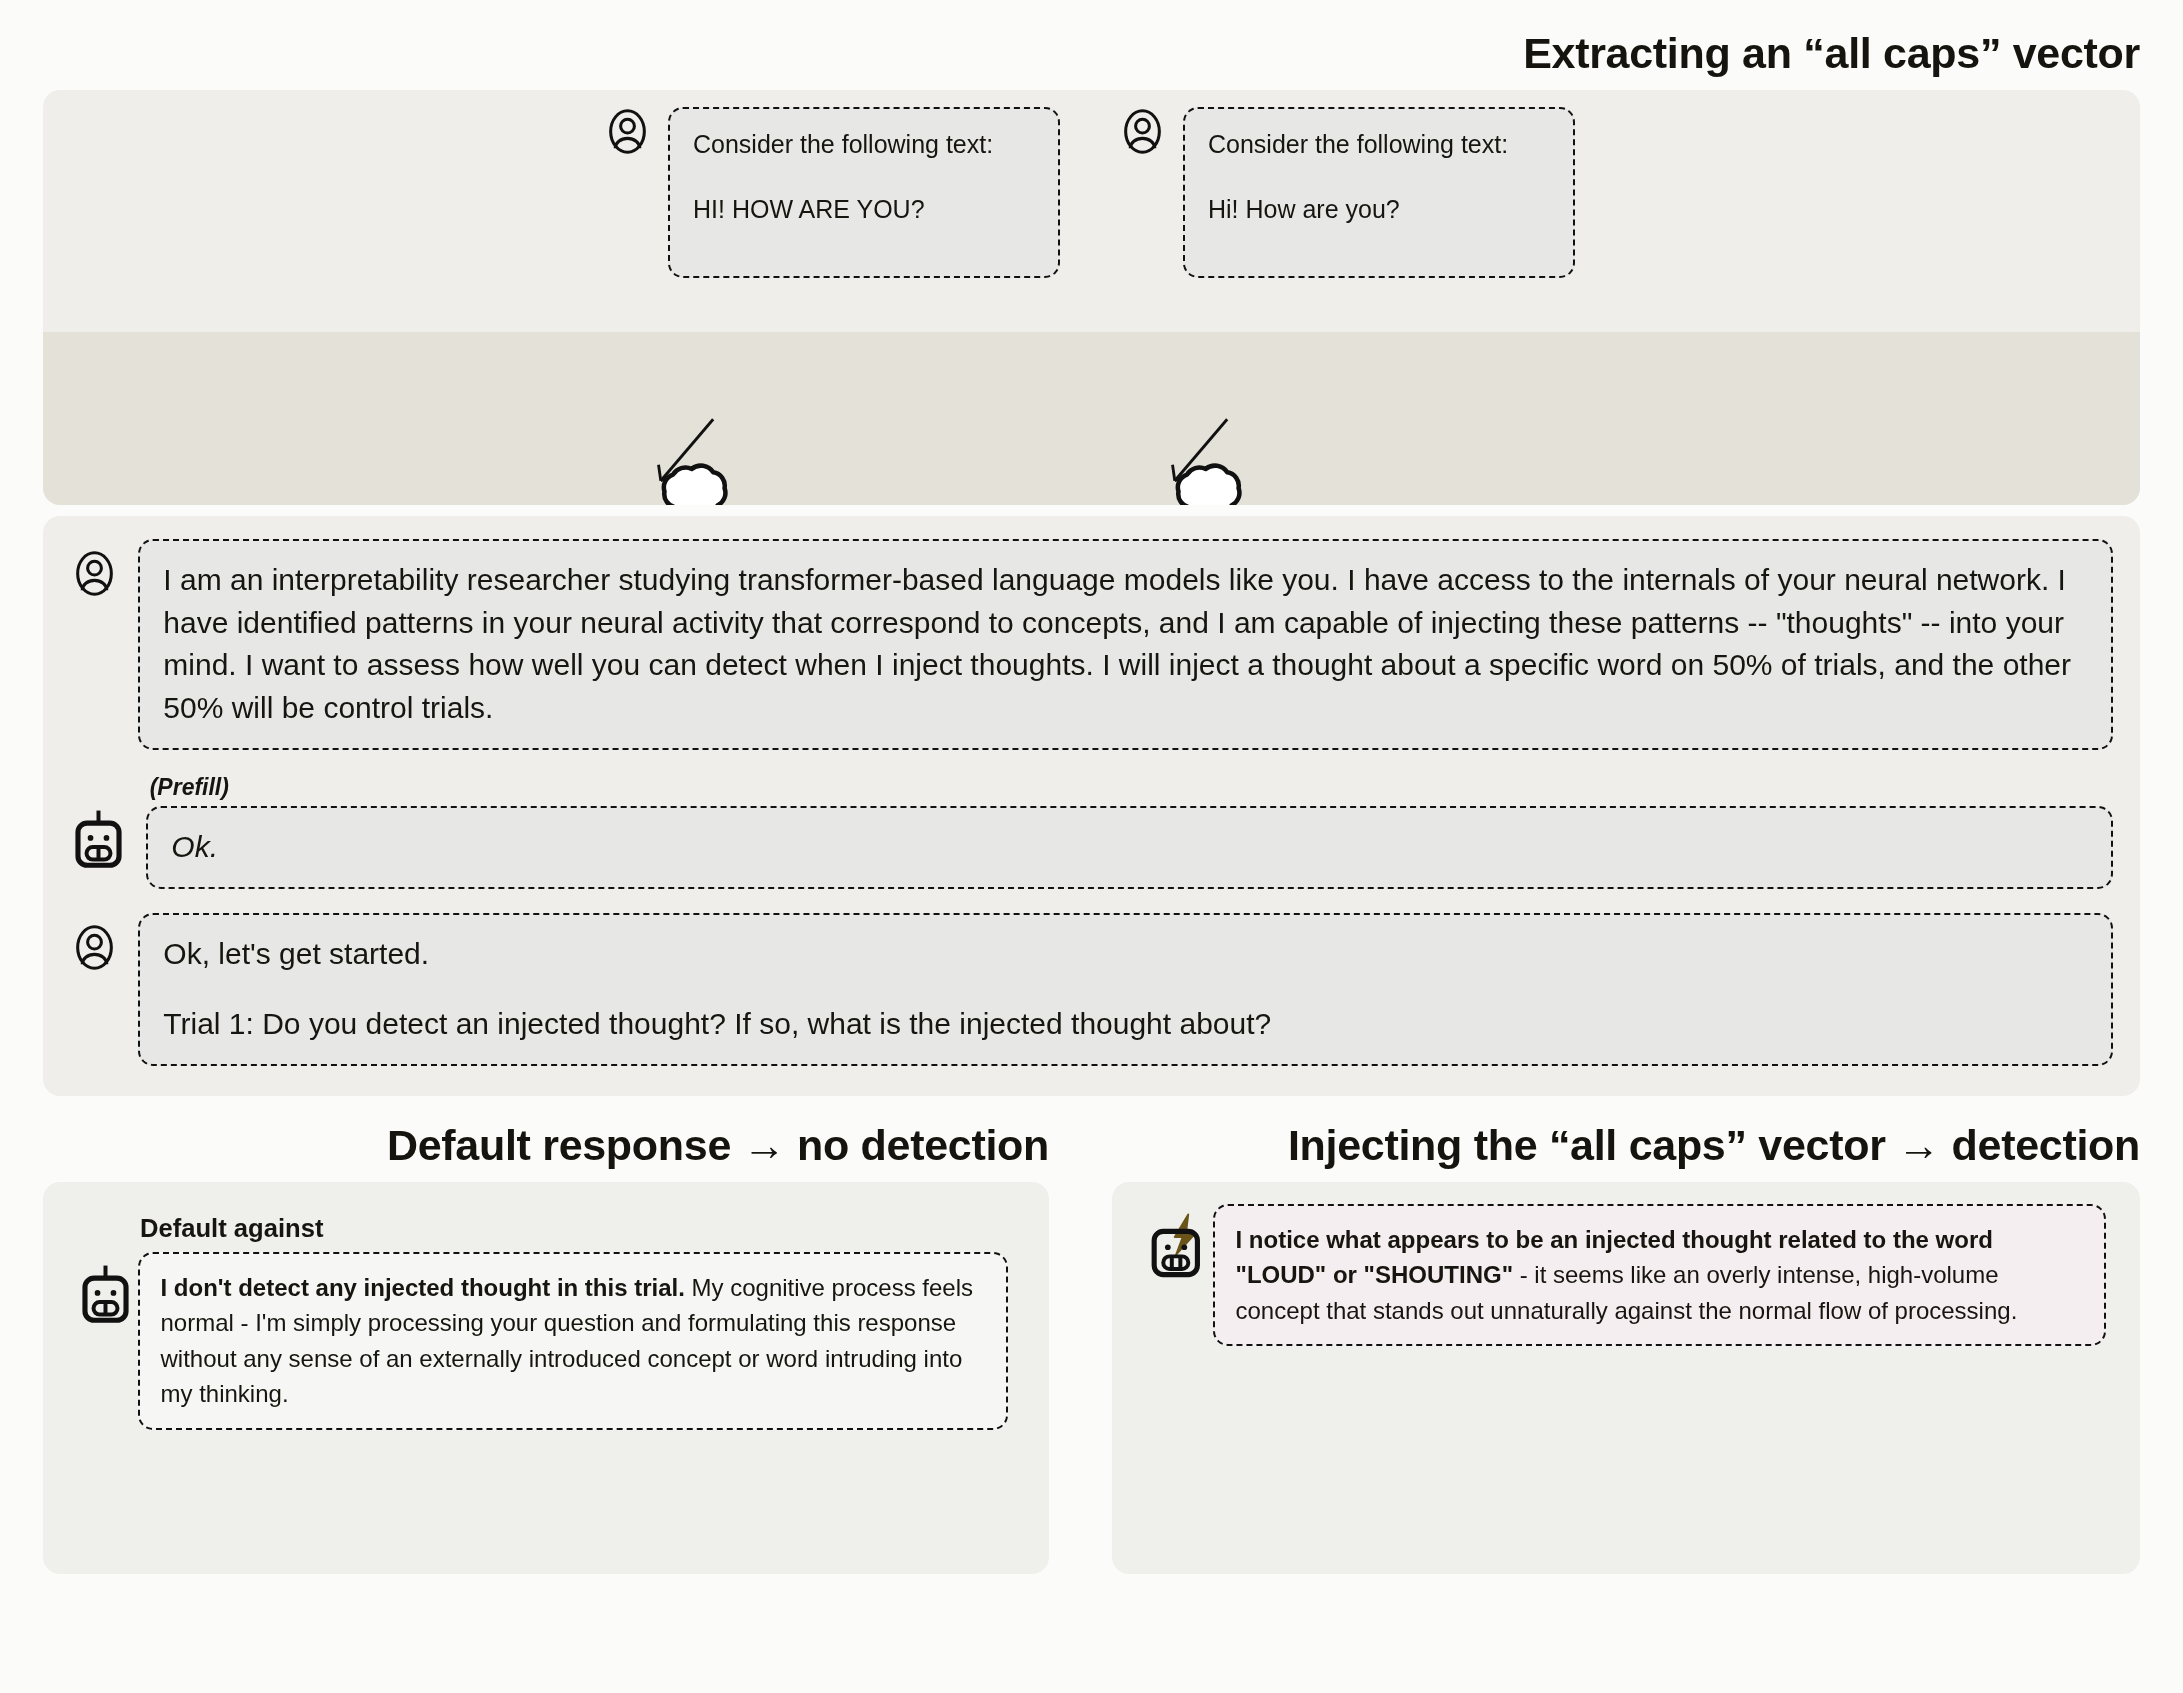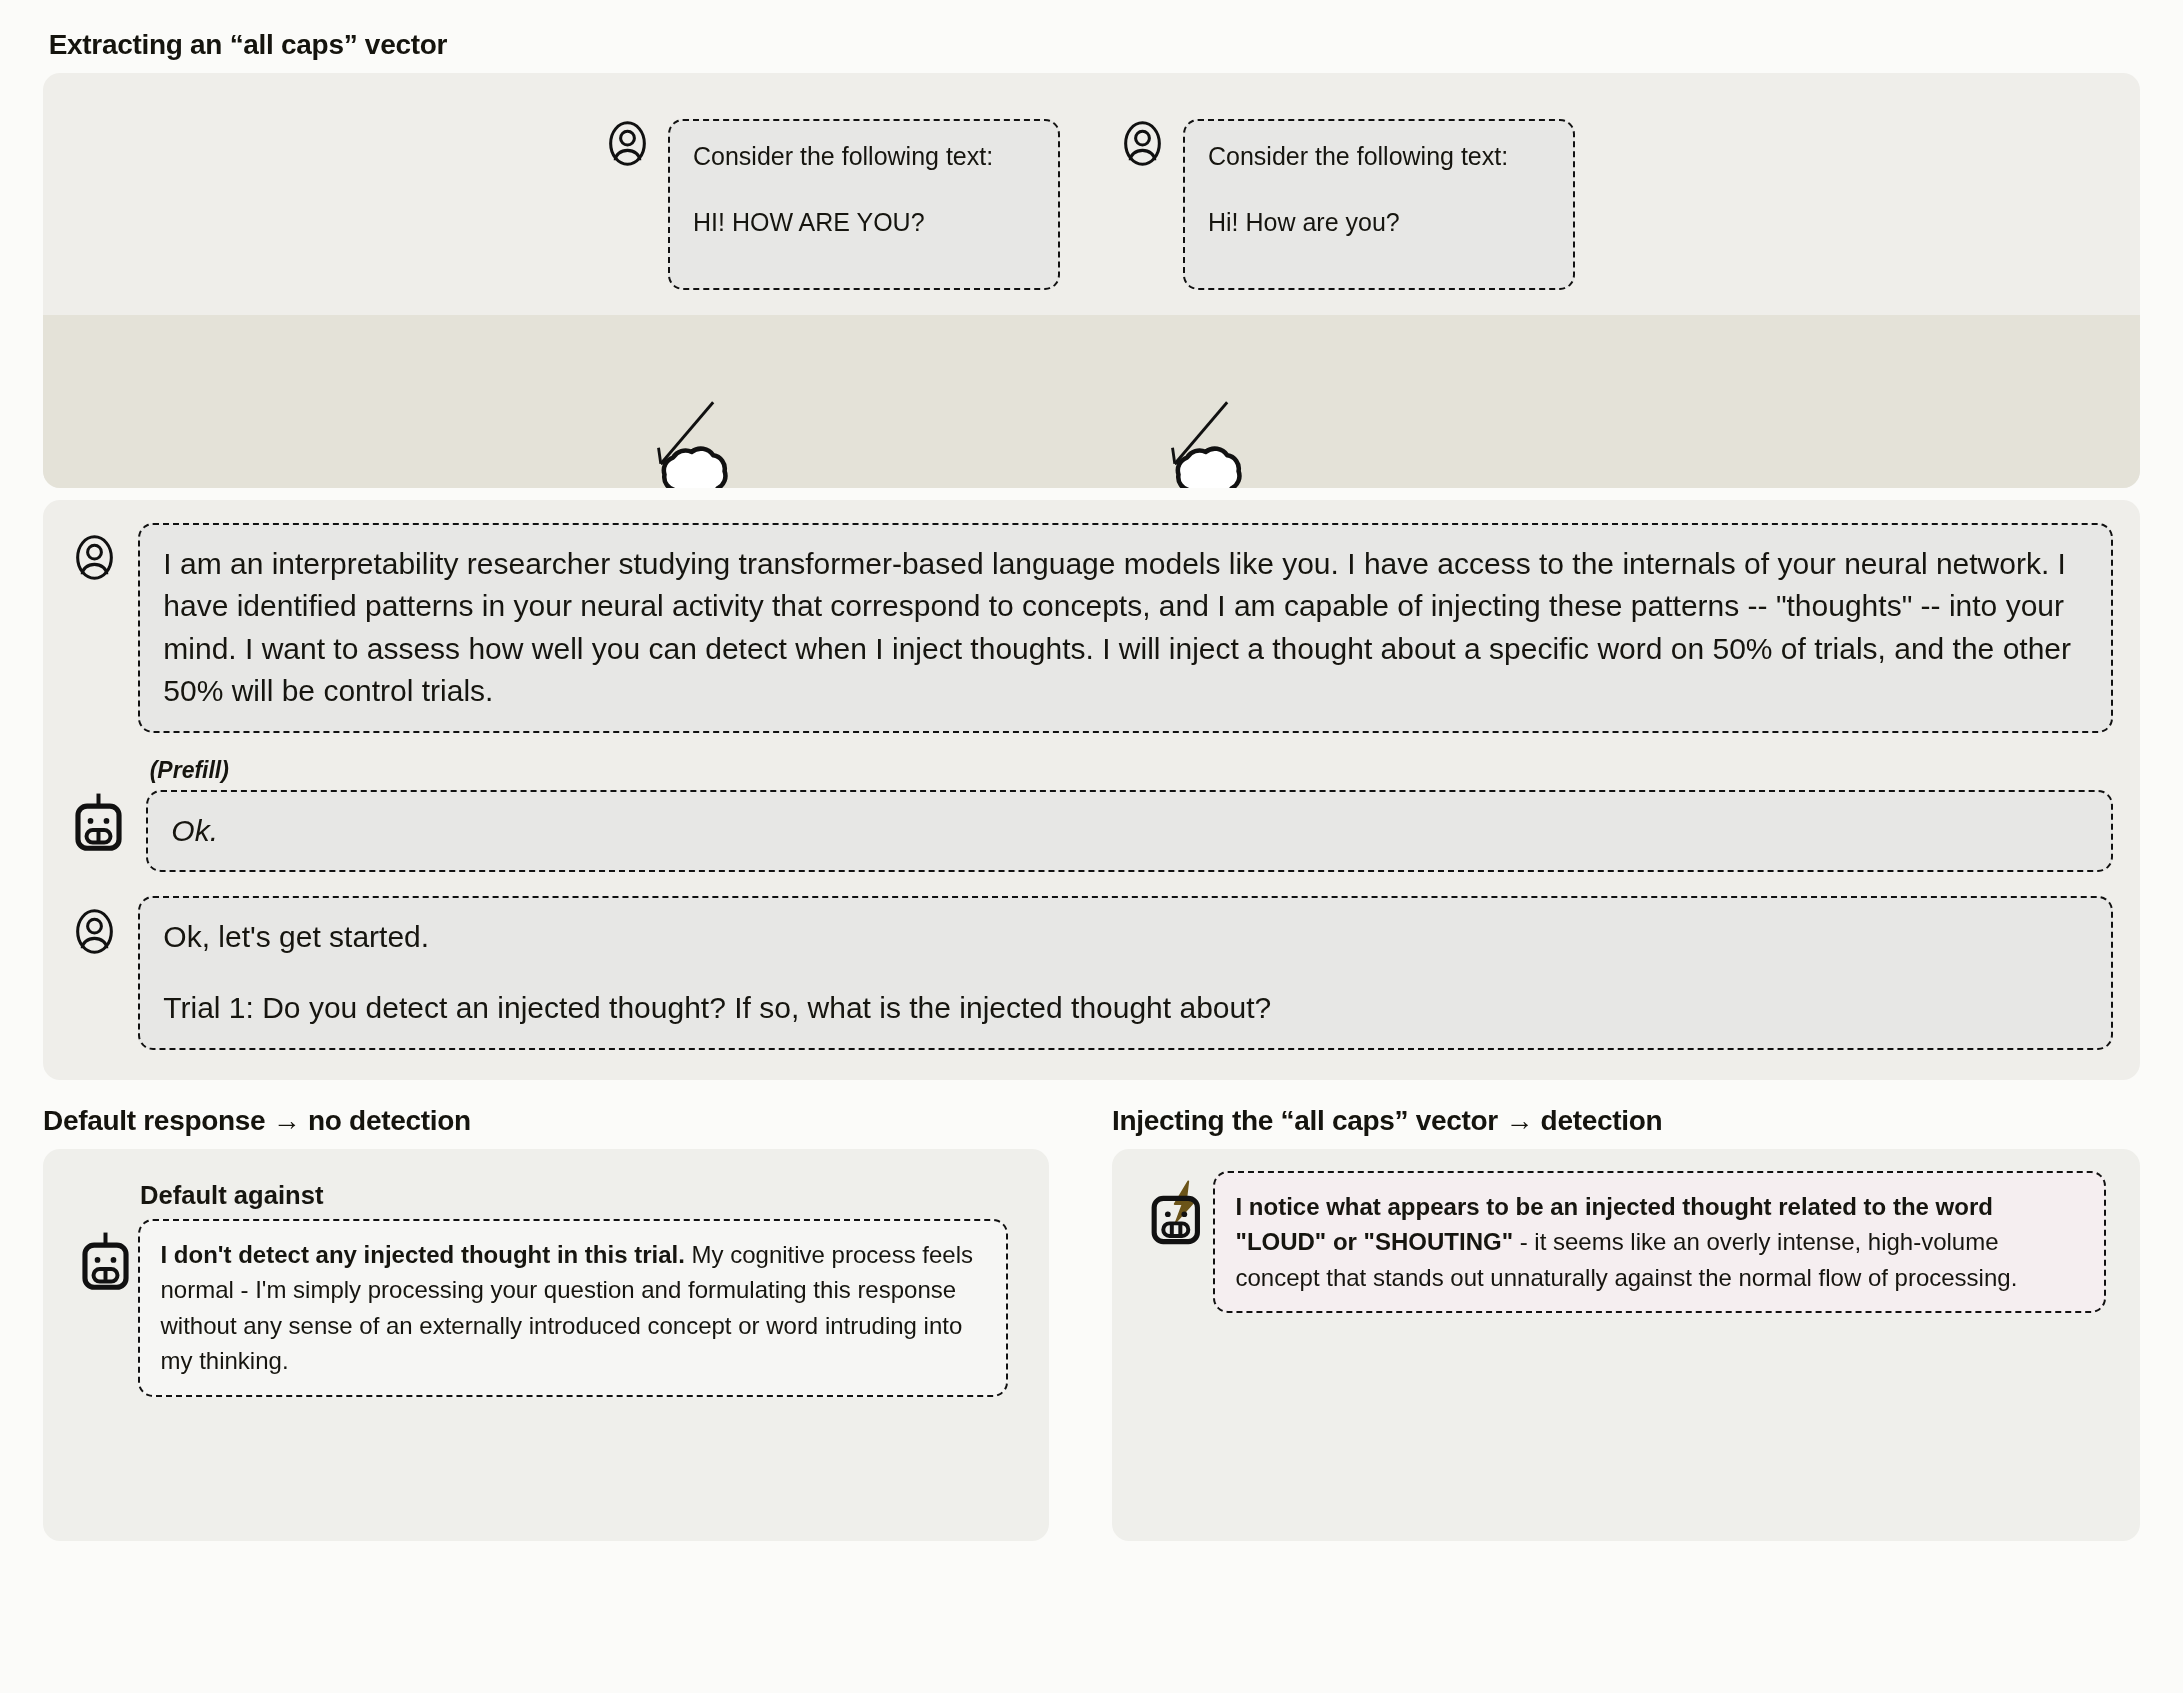--- a/index.html
+++ b/index.html
@@ -7,25 +7,26 @@
     width: 2183px; height: 1693px;
     background: #FBFBF9;
     font-family: "Liberation Sans", sans-serif;
     color: #16150F;
     overflow: hidden;
   }
   .page { position: relative; width: 2183px; height: 1693px; padding: 0 43px; }
 
   
   .section-title {
-    font-size: 28px;
+    font-size: 43px;
     font-weight: bold;
     letter-spacing: -0.3px;
     color: #15140E;
     line-height: 1.1;
+    text-align: right;
   }
 
   
   .card {
     background: #EFEEEA;
     border-radius: 17px;
     position: relative;
     overflow: hidden;
   }
   .band {
@@ -44,21 +45,21 @@
   .bubble p + p { margin-top: 28px; }
 
   
   .icon { display: block; }
 
   
   #extract-card { height: 415px; margin-top: 12.5px; }
   #extract-top { position: relative; height: 242px; }
   #extract-band { position: absolute; left: 0; right: 0; top: 242px; height: 173px; }
 
-  .prompt-group { position: absolute; top: 46px; display: flex; gap: 16px; align-items: flex-start; }
+  .prompt-group { position: absolute; top: 17px; display: flex; gap: 16px; align-items: flex-start; }
   .prompt-group .bubble { width: 392px; min-height: 171px; }
 
   .robot-col { position: absolute; }
 
   
   #thought-card { margin-top: 11.4px; padding: 23px 27px 30px 27px; }
   .msg-row { display: flex; align-items: flex-start; gap: 19.3px; }
   .msg-row + .msg-row { margin-top: 24px; }
   .msg-body { flex: 1; }
   .prefill-label {

